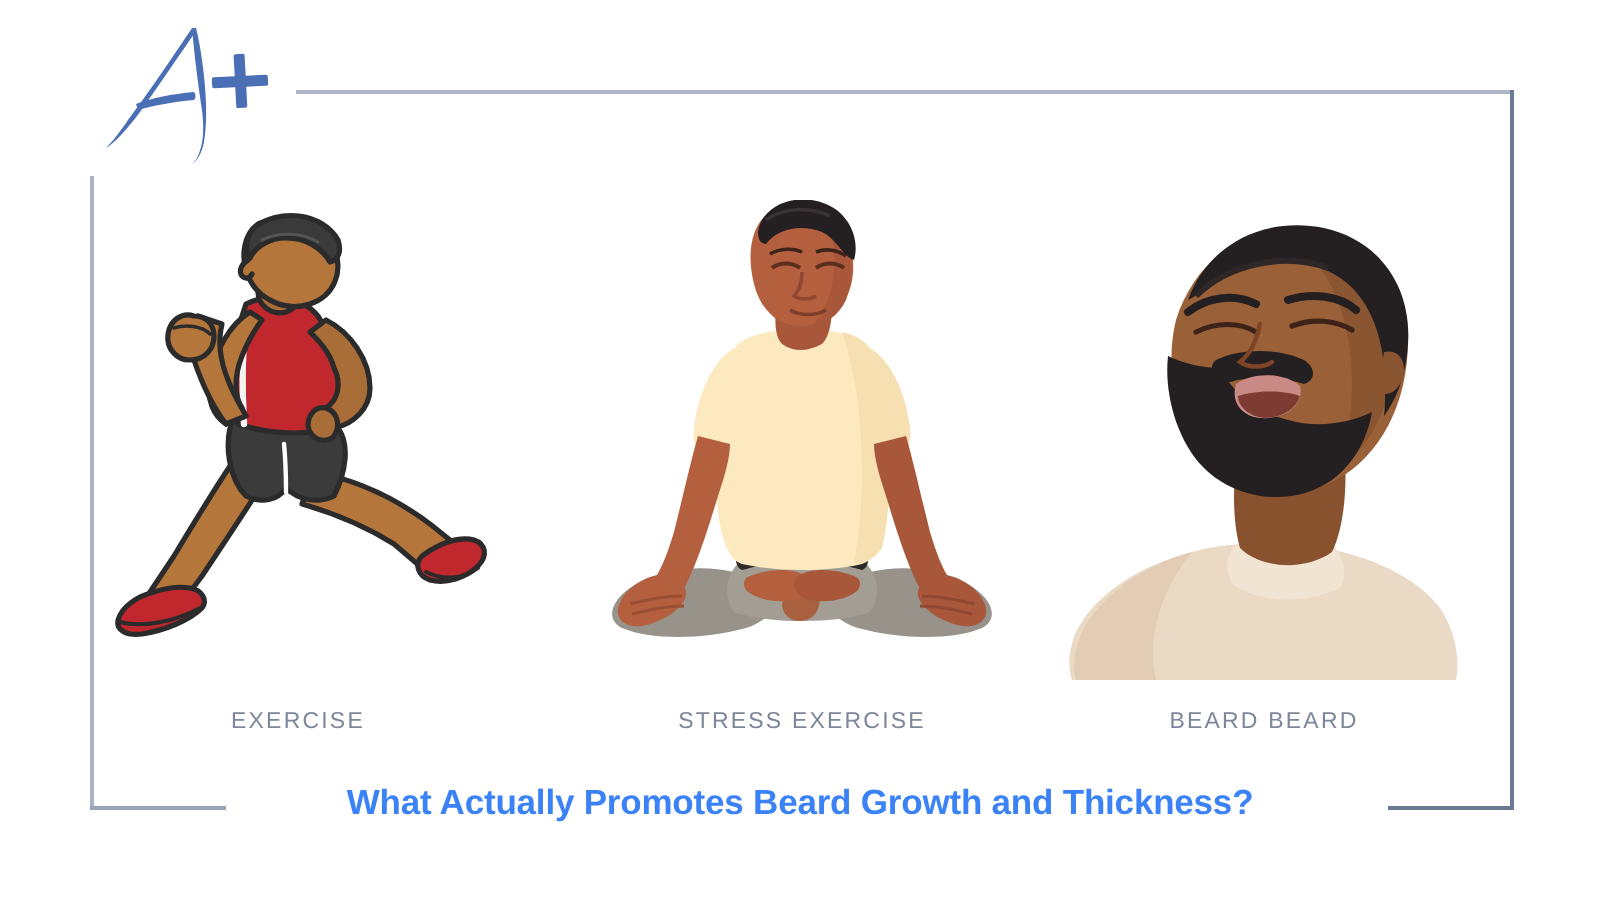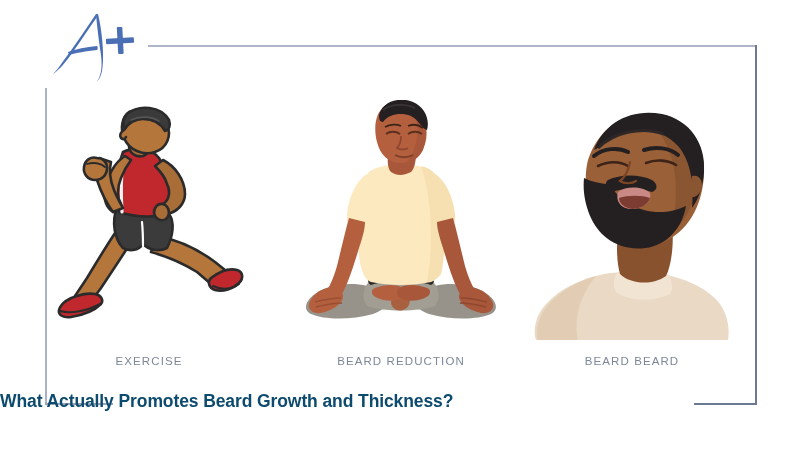--- a/index.html
+++ b/index.html
@@ -70,24 +70,24 @@
   #card-exercise  { left: 39px;  }
   #card-stress    { left: 291px; }
   #card-beard     { left: 522px; }
 
   
   .headline {
     position: absolute;
     left: 0;
     top: 391px;
     width: 800px;
-    text-align: left;
+    text-align: center;
     font-size: 17.5px;
     font-weight: bold;
-    color: #0c4a6e;
+    color: #3b82f6;
     letter-spacing: -0.1px;
     font-family: "Liberation Sans", sans-serif;
   }
 </style>
 </head>
 <body>
 
 <div id="stage">
 
   <div class="logo">
@@ -230,21 +230,21 @@
         <path d="M117 34 C 121 31, 127 31, 131 34" fill="none" stroke="#5b2f1d" stroke-width="2"></path>
 
         <path d="M94 27 C 99 24, 106 24, 110 26" fill="none" stroke="#3d2318" stroke-width="1.8"></path>
         <path d="M117 26 C 122 24, 128 25, 132 28" fill="none" stroke="#3d2318" stroke-width="1.8"></path>
 
         <path d="M110 36 C 110 42, 108 46, 106 48 C 109 50, 114 50, 117 48" fill="none" stroke="#8f4730" stroke-width="1.8"></path>
 
         <path d="M104 55 C 109 58, 117 58, 122 55" fill="none" stroke="#7e3f28" stroke-width="1.8"></path>
       </svg>
     </div>
-    <div class="card-label">BEARD REDUCTION</div>
+    <div class="card-label">STRESS EXERCISE</div>
   </div>
 
   <div class="card" id="card-beard">
     <div class="card-art">
       <svg viewBox="0 0 220 240" xmlns="http://www.w3.org/2000/svg">
 
         <path d="M74 176 C 50 182, 26 196, 16 216 C 12 226, 12 234, 14 240 L 206 240
                  C 208 230, 206 216, 198 204 C 186 188, 162 178, 140 174
                  C 120 170, 92 171, 74 176 Z" fill="#ead9c4"></path>
 

